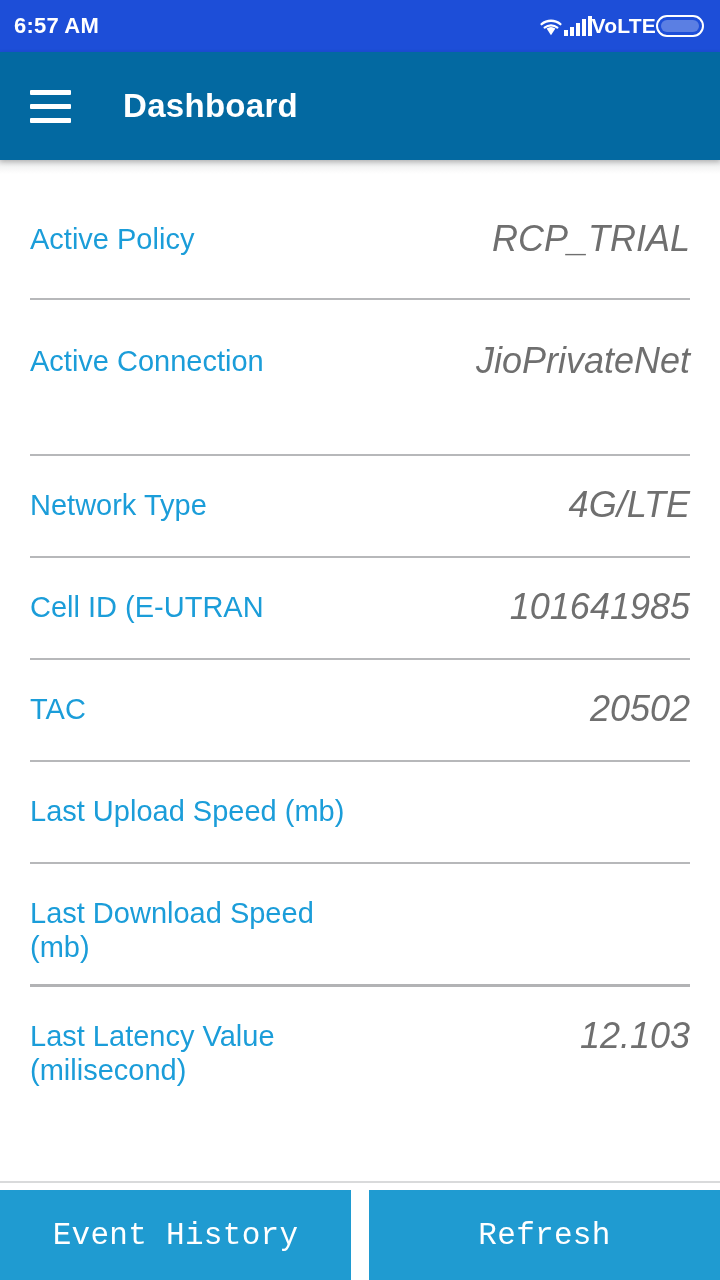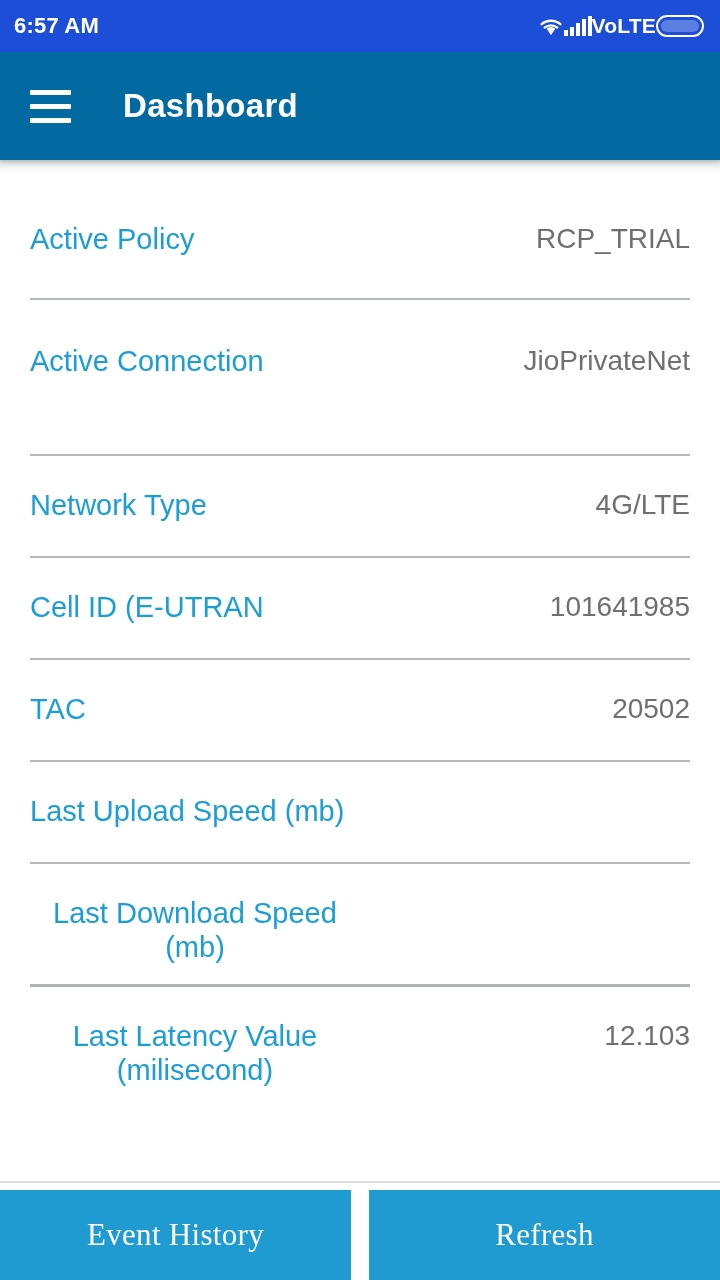--- a/index.html
+++ b/index.html
@@ -62,47 +62,47 @@
   }
   .row-inner {
     display:flex; align-items:flex-start; width:100%;
     border-bottom:2px solid #b7b8ba;
   }
   .row.no-rule .row-inner { border-bottom:none; }
   .row.thick .row-inner { border-bottom:3px solid #b2b3b5; }
 
   .label {
     color:#1b9dd9; font-size:29px; line-height:34px;
-    flex:0 1 auto; max-width:330px; word-wrap:break-word;text-align:center;
+    flex:0 1 auto; max-width:330px; word-wrap:break-word;
   }
   .value {
     margin-left:auto; text-align:right;
-    color:#6f6f6f; font-size:28px; line-height:34px;
-    white-space:nowrap; padding-left:12px;
+    color:#6f6f6f; font-size:36px; line-height:34px;
+    font-style:italic; white-space:nowrap; padding-left:12px;
   }
 
   
   .h1 .row-inner { padding:48px 0 42px; }   
   .h2 .row-inner { padding:44px 0 76px; }   
   .h3 .row-inner { padding:32px 0 34px; }   
   .h4 .row-inner { padding:32px 0 20px; }   
   .h5 .row-inner { padding:32px 0 34px; }   
 
   
   .bottombar {
     flex:0 0 auto; height:99px; background:#ffffff;
     border-top:2px solid #d9dadb;
     display:flex; align-items:stretch; gap:18px;
     padding:7px 0 0 0;
   }
   .btn {
     flex:1 1 0; background:#1f9bd1; color:#ffffff;
     display:flex; align-items:center; justify-content:center;
     font-size:31px; letter-spacing:.3px; cursor:pointer;
-    border:none; font-family:Liberation Serif, serif;
+    border:none; font-family:Liberation Mono, monospace;
   }
 </style>
 </head>
 <body>
 
 <div id="app">
 
   <div class="statusbar">
     <div class="clock">6:57 AM</div>
     <div class="status-right">

